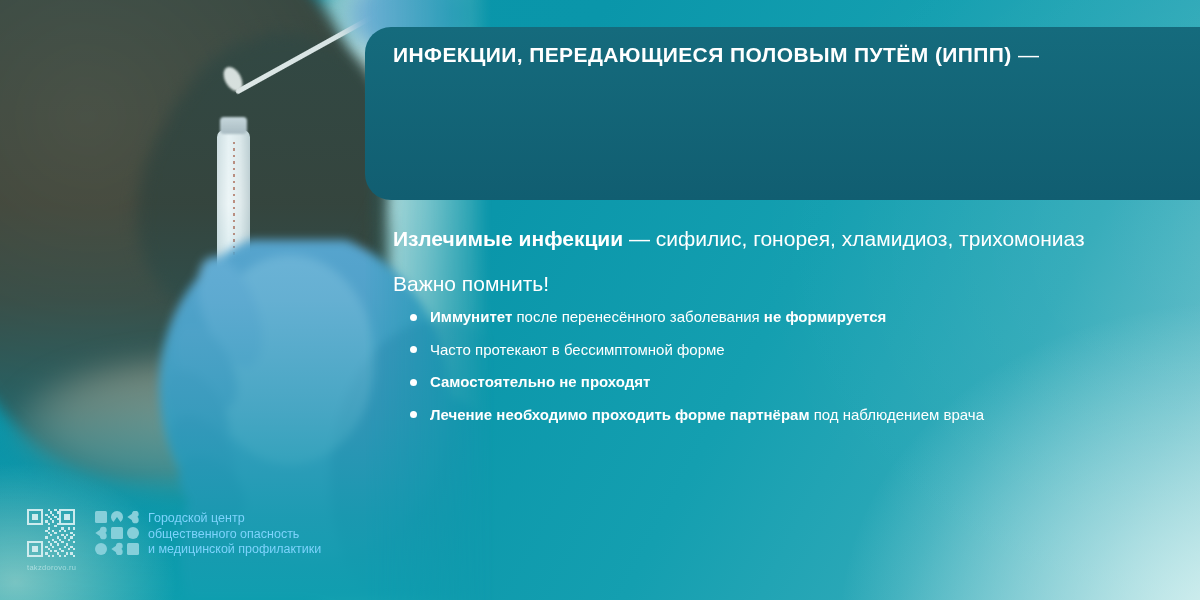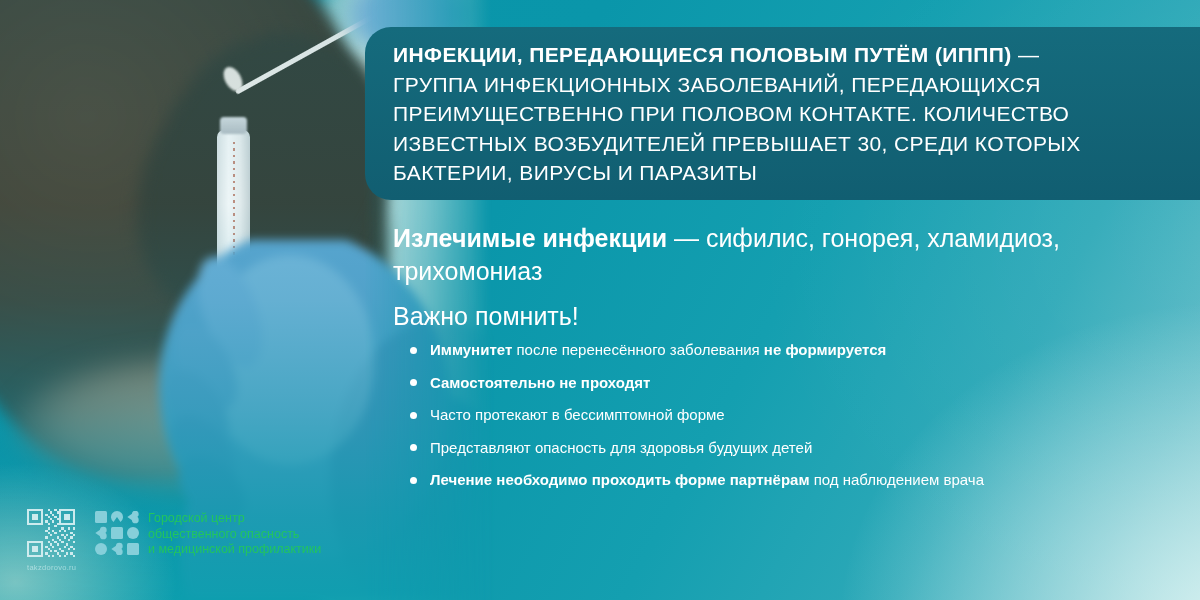--- a/index.html
+++ b/index.html
@@ -62,35 +62,35 @@
     padding:13px 40px 0 28px;box-sizing:border-box;
   }
   .headline-box p{
     margin:0;max-width:772px;
     font-size:21px;line-height:29.6px;letter-spacing:.4px;
     text-transform:uppercase;
   }
   .headline-box strong{font-weight:700;}
   
   .content{position:absolute;left:393px;top:222px;right:26px;z-index:3;}
-  .content p{margin:0;font-size:25px;line-height:33px;}
+  .content p{margin:0;font-size:21px;line-height:33px;}
   .content strong{font-weight:700;}
   .p-incurable{margin-top:16px !important;max-width:705px;}
   .reminder-title{margin-top:12px !important;font-weight:400;}
   .bullets{list-style:none;margin:1px 0 0;padding:0;max-width:720px;}
   .bullets li{position:relative;padding-left:37px;font-size:15px;line-height:32.5px;}
   .bullets li::before{content:"";position:absolute;left:17px;top:12.5px;width:7px;height:7px;
     border-radius:50%;background:#fff;}
   
   .footer{position:absolute;left:27px;top:509px;z-index:3;display:flex;align-items:flex-start;}
   .qr-wrap{width:48px;text-align:left;}
   .qr-caption{display:block;margin-top:2px;font-size:7.5px;letter-spacing:.3px;
     color:rgba(225,248,250,.55);white-space:nowrap;}
   .logo{margin-left:20px;margin-top:2px;}
-  .org{margin-left:9px;margin-top:2px;font-size:12.5px;line-height:15.5px;color:#22c55e;}
+  .org{margin-left:9px;margin-top:2px;font-size:12.5px;line-height:15.5px;color:#7dd3fc;}
   .org span{display:block;}
 </style>
 </head>
 <body>
 
 <div id="poster">
 
   <div class="bg"></div>
 
   <div class="photo">
@@ -113,31 +113,30 @@
       <ellipse cx="90" cy="72" rx="27" ry="58" fill="#6fb2dc" transform="rotate(-20 90 72)"></ellipse>
       <ellipse cx="66" cy="128" rx="25" ry="46" fill="#64aad6" transform="rotate(-28 66 128)"></ellipse>
       <ellipse cx="58" cy="170" rx="24" ry="44" fill="#5ea5d2" transform="rotate(-32 58 170)"></ellipse>
       <ellipse cx="63" cy="212" rx="25" ry="42" fill="#589fce" transform="rotate(-38 63 212)"></ellipse>
       <ellipse cx="72" cy="250" rx="26" ry="40" fill="#529aca" transform="rotate(-42 72 250)"></ellipse>
     </svg>
     <div class="ph-overlay"></div>
   </div>
 
   <div class="headline-box">
-    <p><strong>ИНФЕКЦИИ, ПЕРЕДАЮЩИЕСЯ ПОЛОВЫМ ПУТЁМ (ИППП)</strong><span> —</span><br><span>ГРУППА ИНФЕКЦИОННЫХ ЗАБОЛЕВАНИЙ, ПЕРЕДАЮЩИХСЯ ПРЕИМУЩЕСТВЕННО ПРИ ПОЛОВОМ КОНТАКТЕ. КОЛИЧЕСТВО ИЗВЕСТНЫХ ВОЗБУДИТЕЛЕЙ ПРЕВЫШАЕТ 30, СРЕДИ КОТОРЫХ БАКТЕРИИ, ВИРУСЫ И ПАРАЗИТЫ</span></p>
+    <p><strong>ИНФЕКЦИИ, ПЕРЕДАЮЩИЕСЯ ПОЛОВЫМ ПУТЁМ (ИППП)</strong><span> —</span><br></p>
   </div>
 
   <div class="content">
     <p class="p-curable"><strong>Излечимые инфекции</strong><span> — сифилис, гонорея, хламидиоз, трихомониаз</span></p>
     <p class="reminder-title">Важно помнить!</p>
     <ul class="bullets">
       <li><strong>Иммунитет</strong><span> после перенесённого заболевания </span><strong>не формируется</strong></li>
+      <li><span>Часто протекают в бессимптомной форме</span></li>
       <li><strong>Самостоятельно не проходят</strong></li>
-      <li><span>Часто протекают в бессимптомной форме</span></li>
-      <li><span>Представляют опасность для здоровья будущих детей</span></li>
       <li><strong>Лечение необходимо проходить форме партнёрам</strong><span> под наблюдением врача</span></li>
     </ul>
   </div>
 
   <div class="footer">
     <div class="qr-wrap">
       <svg width="48" height="48" viewBox="0 0 21 21" shape-rendering="crispEdges" fill="#ddf2f4" fill-opacity=".9">
         <path fill-rule="evenodd" d="M0 0h7v7H0zM1 1v5h5V1z"></path>
           <rect x="2" y="2" width="3" height="3"></rect>
         <path fill-rule="evenodd" d="M14 0h7v7h-7zM15 1v5h5V1z"></path>

